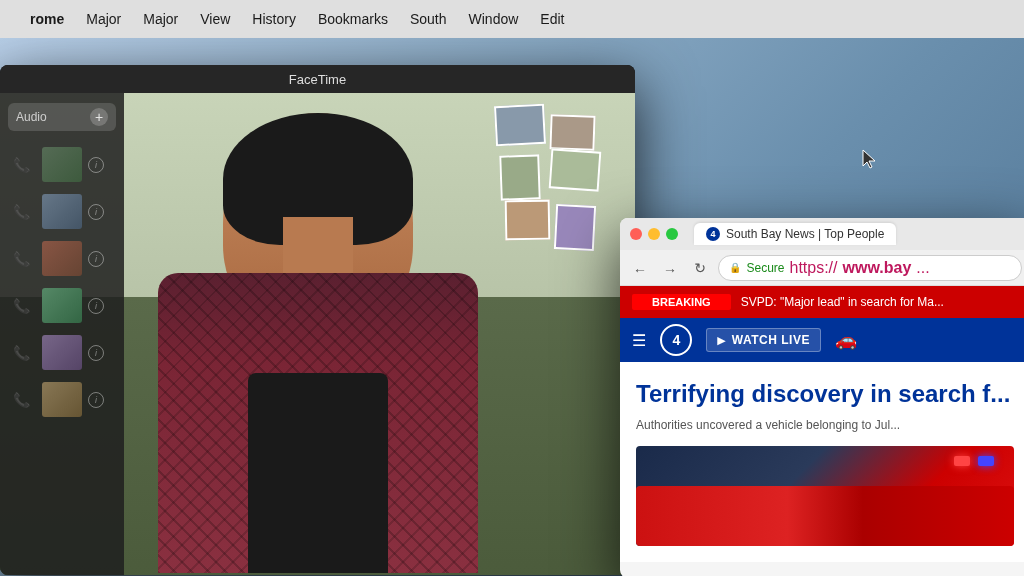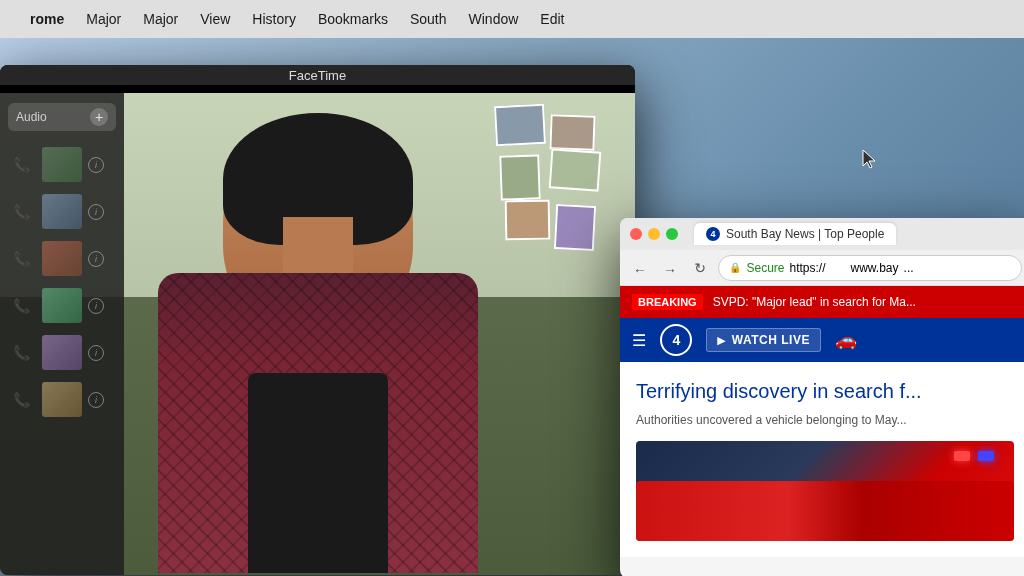--- a/index.html
+++ b/index.html
@@ -61,21 +61,21 @@
       overflow: hidden;
       box-shadow: 0 20px 60px rgba(0,0,0,0.8);
       z-index: 10;
     }
 
     .facetime-titlebar {
       position: absolute;
       top: 0;
       left: 0;
       width: 100%;
-      height: 20px;
+      height: 28px;
       background: rgba(40,40,40,0.95);
       display: flex;
       align-items: center;
       justify-content: center;
       z-index: 20;
     }
 
     .facetime-title {
       font-size: 13px;
       color: #ddd;
@@ -396,46 +396,45 @@
       font-size: 10px;
     }
 
     .secure-text {
       color: #1a8a1a;
       font-size: 12px;
       font-weight: 500;
     }
 
     .url-text {
-      color: #000000;
-      font-size: 12px;
+      color: #be185d;
+      font-size: 16px;
     }
 
     .url-highlight {
-      font-weight: 400;
-      margin-left: 20px;
+      font-weight: 700;
     }
 
     
     .breaking-banner {
       height: 32px;
       background: #cc0000;
       display: flex;
       align-items: center;
       padding: 0 12px;
       gap: 10px;
       overflow: hidden;
     }
 
     .breaking-label {
       background: #ff0000;
       color: #fff;
       font-size: 11px;
       font-weight: 800;
-      padding: 2px 6px;
+      padding: 2px 20px;
       border-radius: 2px;
       white-space: nowrap;
     }
 
     .breaking-text {
       color: #fff;
       font-size: 12px;
       font-weight: 500;
       white-space: nowrap;
     }
@@ -499,22 +498,22 @@
     }
 
     
     .article-content {
       padding: 16px;
       background: #fff;
       flex: 1;
     }
 
     .article-headline {
-      font-size: 20px;
-      font-weight: 400;
+      font-size: 24px;
+      font-weight: 700;
       color: #003399;
       line-height: 1.3;
       margin-bottom: 8px;
     }
 
     .article-subtext {
       font-size: 12px;
       color: #555;
       line-height: 1.4;
       margin-bottom: 12px;
@@ -712,21 +711,21 @@
     <div class="news-logo">4</div>
     <div class="watch-live-btn">
       <span class="watch-live-icon">▶</span>
       <span class="watch-live-text">WATCH LIVE</span>
     </div>
     <span class="car-icon">🚗</span>
   </div>
 
   <div class="article-content">
     <div class="article-headline">Terrifying discovery in search f...</div>
-    <div class="article-subtext">Authorities uncovered a vehicle belonging to May...</div>
+    <div class="article-subtext">Authorities uncovered a vehicle belonging to Jul...</div>
     <div class="article-image">
       <div class="car-scene"></div>
       <div class="police-lights">
         <div class="police-light-red"></div>
         <div class="police-light-blue"></div>
       </div>
     </div>
   </div>
 </div>
 

